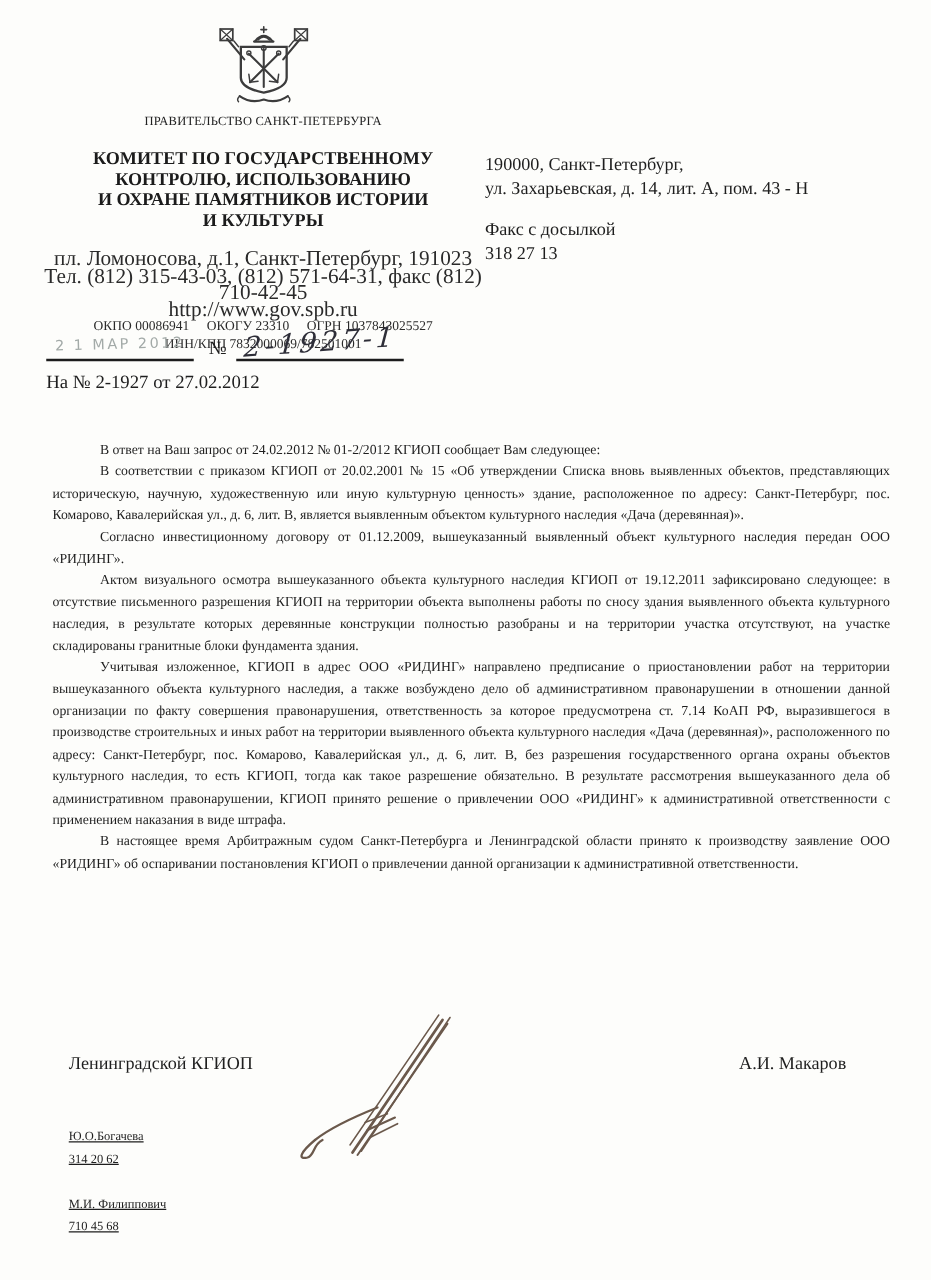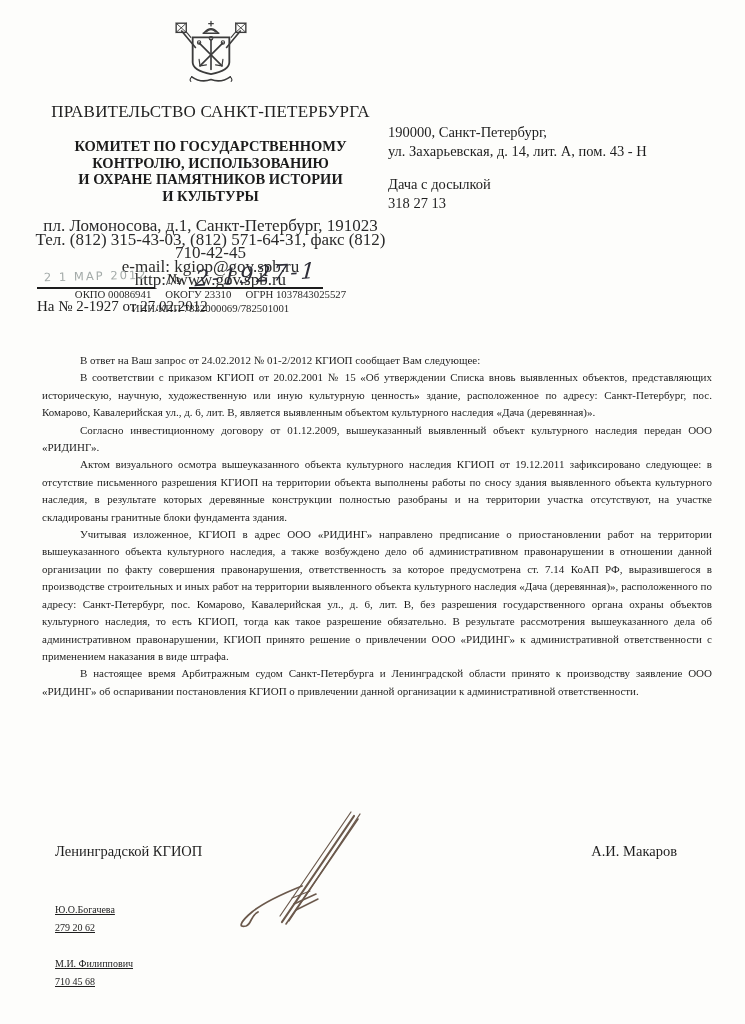--- a/index.html
+++ b/index.html
@@ -13,21 +13,21 @@
   }
   .abs { position:absolute; }
 
   
   .letterhead {
     left:28px; top:20px; width:365px;
     text-align:center;
   }
   .emblem { display:block; margin:0 auto 6px auto; }
   .gov-title {
-    font-size:17px; letter-spacing:0.2px; margin-top:16px;
+    font-size:10px; letter-spacing:0.2px; margin-top:6px;
     color:#222;
   }
   .committee {
     margin-top:16px; font-weight:bold; font-size:14.5px; line-height:16.5px;
     color:#1b1b1b;
   }
   .contact {
     margin-top:15px; font-size:17px; line-height:13.5px; color:#2a2a2a;
   }
   .codes {
@@ -132,21 +132,20 @@
   <div class="committee">
     <div>КОМИТЕТ ПО ГОСУДАРСТВЕННОМУ</div>
     <div>КОНТРОЛЮ, ИСПОЛЬЗОВАНИЮ</div>
     <div>И ОХРАНЕ ПАМЯТНИКОВ ИСТОРИИ</div>
     <div>И КУЛЬТУРЫ</div>
   </div>
 
   <div class="contact">
     <div>пл. Ломоносова, д.1, Санкт-Петербург, 191023</div>
     <div>Тел. (812) 315-43-03, (812) 571-64-31, факс (812) 710-42-45</div>
-    <div>e-mail: kgiop@gov.spb.ru</div>
     <div>http://www.gov.spb.ru</div>
   </div>
 
   <div class="codes">
     <div class="codes-row">
       <span>ОКПО 00086941</span>
       <span>ОКОГУ 23310</span>
       <span>ОГРН 1037843025527</span>
     </div>
     <div>ИНН/КПП 7832000069/782501001</div>
@@ -164,21 +163,21 @@
 </div>
 
 <div class="abs reply-line">На № 2-1927 от 27.02.2012</div>
 
 <div class="abs recipient">
   <div class="recipient-addr">
     <div>190000, Санкт-Петербург,</div>
     <div>ул. Захарьевская, д. 14, лит. А, пом. 43 - Н</div>
   </div>
   <div class="fax-block">
-    <div>Дача с досылкой</div>
+    <div>Факс с досылкой</div>
     <div>318 27 13</div>
   </div>
 </div>
 
 <div class="abs letter-body">
   <p>В ответ на Ваш запрос от 24.02.2012 № 01-2/2012 КГИОП сообщает Вам следующее:</p>
   <p>В соответствии с приказом КГИОП от 20.02.2001 № 15 «Об утверждении Списка вновь выявленных объектов, представляющих историческую, научную, художественную или иную культурную ценность» здание, расположенное по адресу: Санкт-Петербург,  пос. Комарово, Кавалерийская ул., д. 6, лит. В, является выявленным объектом культурного наследия «Дача (деревянная)».</p>
   <p>Согласно инвестиционному договору от 01.12.2009, вышеуказанный выявленный объект культурного наследия передан ООО «РИДИНГ».</p>
   <p>Актом визуального осмотра вышеуказанного объекта культурного наследия КГИОП от 19.12.2011 зафиксировано следующее: в отсутствие письменного разрешения КГИОП на территории объекта выполнены работы по сносу здания выявленного объекта культурного наследия, в результате которых деревянные конструкции полностью разобраны и на территории участка отсутствуют, на участке складированы гранитные блоки фундамента здания.</p>
   <p>Учитывая изложенное, КГИОП в адрес ООО «РИДИНГ» направлено предписание о приостановлении работ на территории вышеуказанного объекта культурного наследия, а также возбуждено дело об административном правонарушении в отношении данной организации по факту совершения правонарушения, ответственность за которое предусмотрена ст. 7.14 КоАП РФ, выразившегося в производстве строительных и иных работ на территории выявленного объекта культурного наследия «Дача (деревянная)», расположенного по адресу: Санкт-Петербург, пос. Комарово, Кавалерийская ул., д. 6, лит. В, без разрешения государственного органа охраны объектов культурного наследия, то есть КГИОП, тогда как такое разрешение обязательно. В результате рассмотрения вышеуказанного дела об административном правонарушении, КГИОП принято решение о привлечении ООО «РИДИНГ» к административной ответственности с применением наказания в виде штрафа.</p>
@@ -199,19 +198,19 @@
 
   <path d="M58 98 L80 88" stroke-width="1.6"></path>
   <path d="M60 104 L82 93" stroke-width="1.4"></path>
   <path d="M56 92 L74 85" stroke-width="1.2"></path>
 
   <path d="M66 80 C46 88 26 98 16 106 C4 116 2 122 10 120 C16 118 14 110 22 106" stroke-width="1.8"></path>
 </svg>
 
 <div class="abs executor exec-1">
   <div>Ю.О.Богачева</div>
-  <div>279 20 62</div>
+  <div>314 20 62</div>
 </div>
 
 <div class="abs executor exec-2">
   <div>М.И. Филиппович</div>
   <div>710 45 68</div>
 </div>
 
 </body></html>

